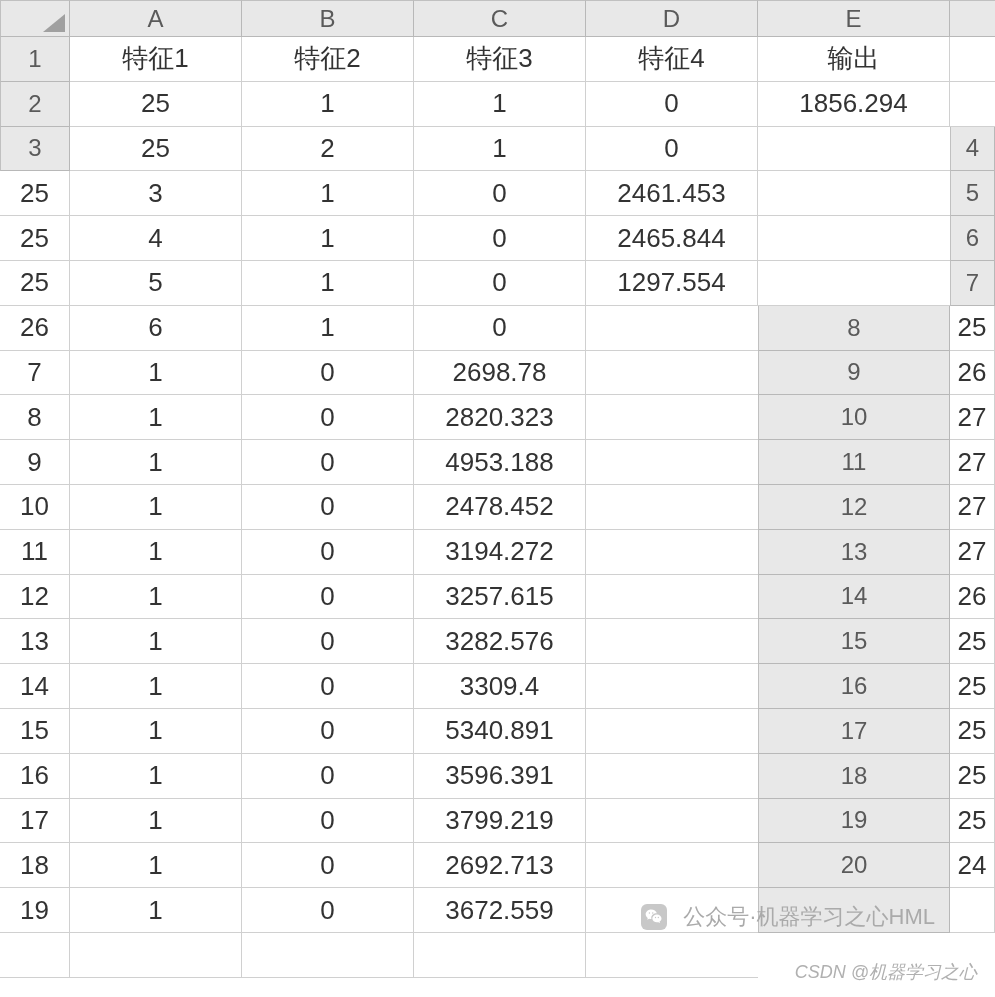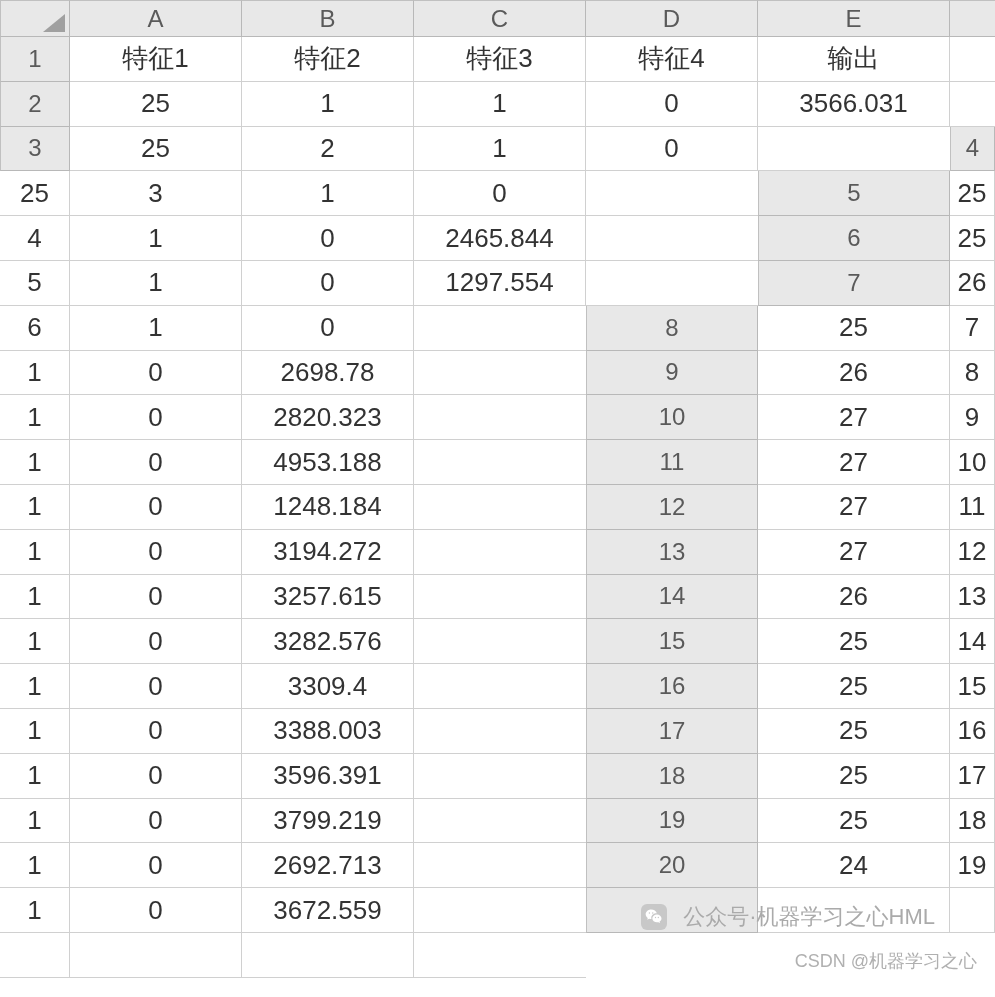--- a/index.html
+++ b/index.html
@@ -85,24 +85,25 @@
       border-radius: 6px;
       background: #c8c8c8;
       display: inline-flex;
       align-items: center;
       justify-content: center;
     }
     .wxicon svg { width: 20px; height: 20px; fill: #ffffff; }
     .watermark2 {
       position: absolute;
       right: 18px;
-      bottom: 24px;
+      bottom: 13px;
       font-size: 18px;
       color: #b0b0b0;
       pointer-events: none;
+      font-style: italic;
     }
   </style>
 </head>
 <body>
 
 <div class="sheet" id="sheet">
     <div class="corner"></div>
     <div class="cell colhead">A</div>
     <div class="cell colhead">B</div>
     <div class="cell colhead">C</div>
@@ -114,33 +115,34 @@
     <div class="cell">特征2</div>
     <div class="cell">特征3</div>
     <div class="cell">特征4</div>
     <div class="cell">输出</div>
     <div class="cell extra-col"></div>
     <div class="cell rowhead">2</div>
     <div class="cell">25</div>
     <div class="cell">1</div>
     <div class="cell">1</div>
     <div class="cell">0</div>
-    <div class="cell">3566.031</div>
+    <div class="cell">1856.294</div>
     <div class="cell extra-col"></div>
     <div class="cell rowhead">3</div>
     <div class="cell">25</div>
     <div class="cell">2</div>
     <div class="cell">1</div>
     <div class="cell">0</div>
     <div class="cell extra-col"></div>
     <div class="cell rowhead">4</div>
     <div class="cell">25</div>
     <div class="cell">3</div>
     <div class="cell">1</div>
     <div class="cell">0</div>
+    <div class="cell">2461.453</div>
     <div class="cell extra-col"></div>
     <div class="cell rowhead">5</div>
     <div class="cell">25</div>
     <div class="cell">4</div>
     <div class="cell">1</div>
     <div class="cell">0</div>
     <div class="cell">2465.844</div>
     <div class="cell extra-col"></div>
     <div class="cell rowhead">6</div>
     <div class="cell">25</div>
@@ -174,21 +176,21 @@
     <div class="cell">9</div>
     <div class="cell">1</div>
     <div class="cell">0</div>
     <div class="cell">4953.188</div>
     <div class="cell extra-col"></div>
     <div class="cell rowhead">11</div>
     <div class="cell">27</div>
     <div class="cell">10</div>
     <div class="cell">1</div>
     <div class="cell">0</div>
-    <div class="cell">1248.184</div>
+    <div class="cell">2478.452</div>
     <div class="cell extra-col"></div>
     <div class="cell rowhead">12</div>
     <div class="cell">27</div>
     <div class="cell">11</div>
     <div class="cell">1</div>
     <div class="cell">0</div>
     <div class="cell">3194.272</div>
     <div class="cell extra-col"></div>
     <div class="cell rowhead">13</div>
     <div class="cell">27</div>
@@ -209,21 +211,21 @@
     <div class="cell">14</div>
     <div class="cell">1</div>
     <div class="cell">0</div>
     <div class="cell">3309.4</div>
     <div class="cell extra-col"></div>
     <div class="cell rowhead">16</div>
     <div class="cell">25</div>
     <div class="cell">15</div>
     <div class="cell">1</div>
     <div class="cell">0</div>
-    <div class="cell">3388.003</div>
+    <div class="cell">5340.891</div>
     <div class="cell extra-col"></div>
     <div class="cell rowhead">17</div>
     <div class="cell">25</div>
     <div class="cell">16</div>
     <div class="cell">1</div>
     <div class="cell">0</div>
     <div class="cell">3596.391</div>
     <div class="cell extra-col"></div>
     <div class="cell rowhead">18</div>
     <div class="cell">25</div>

